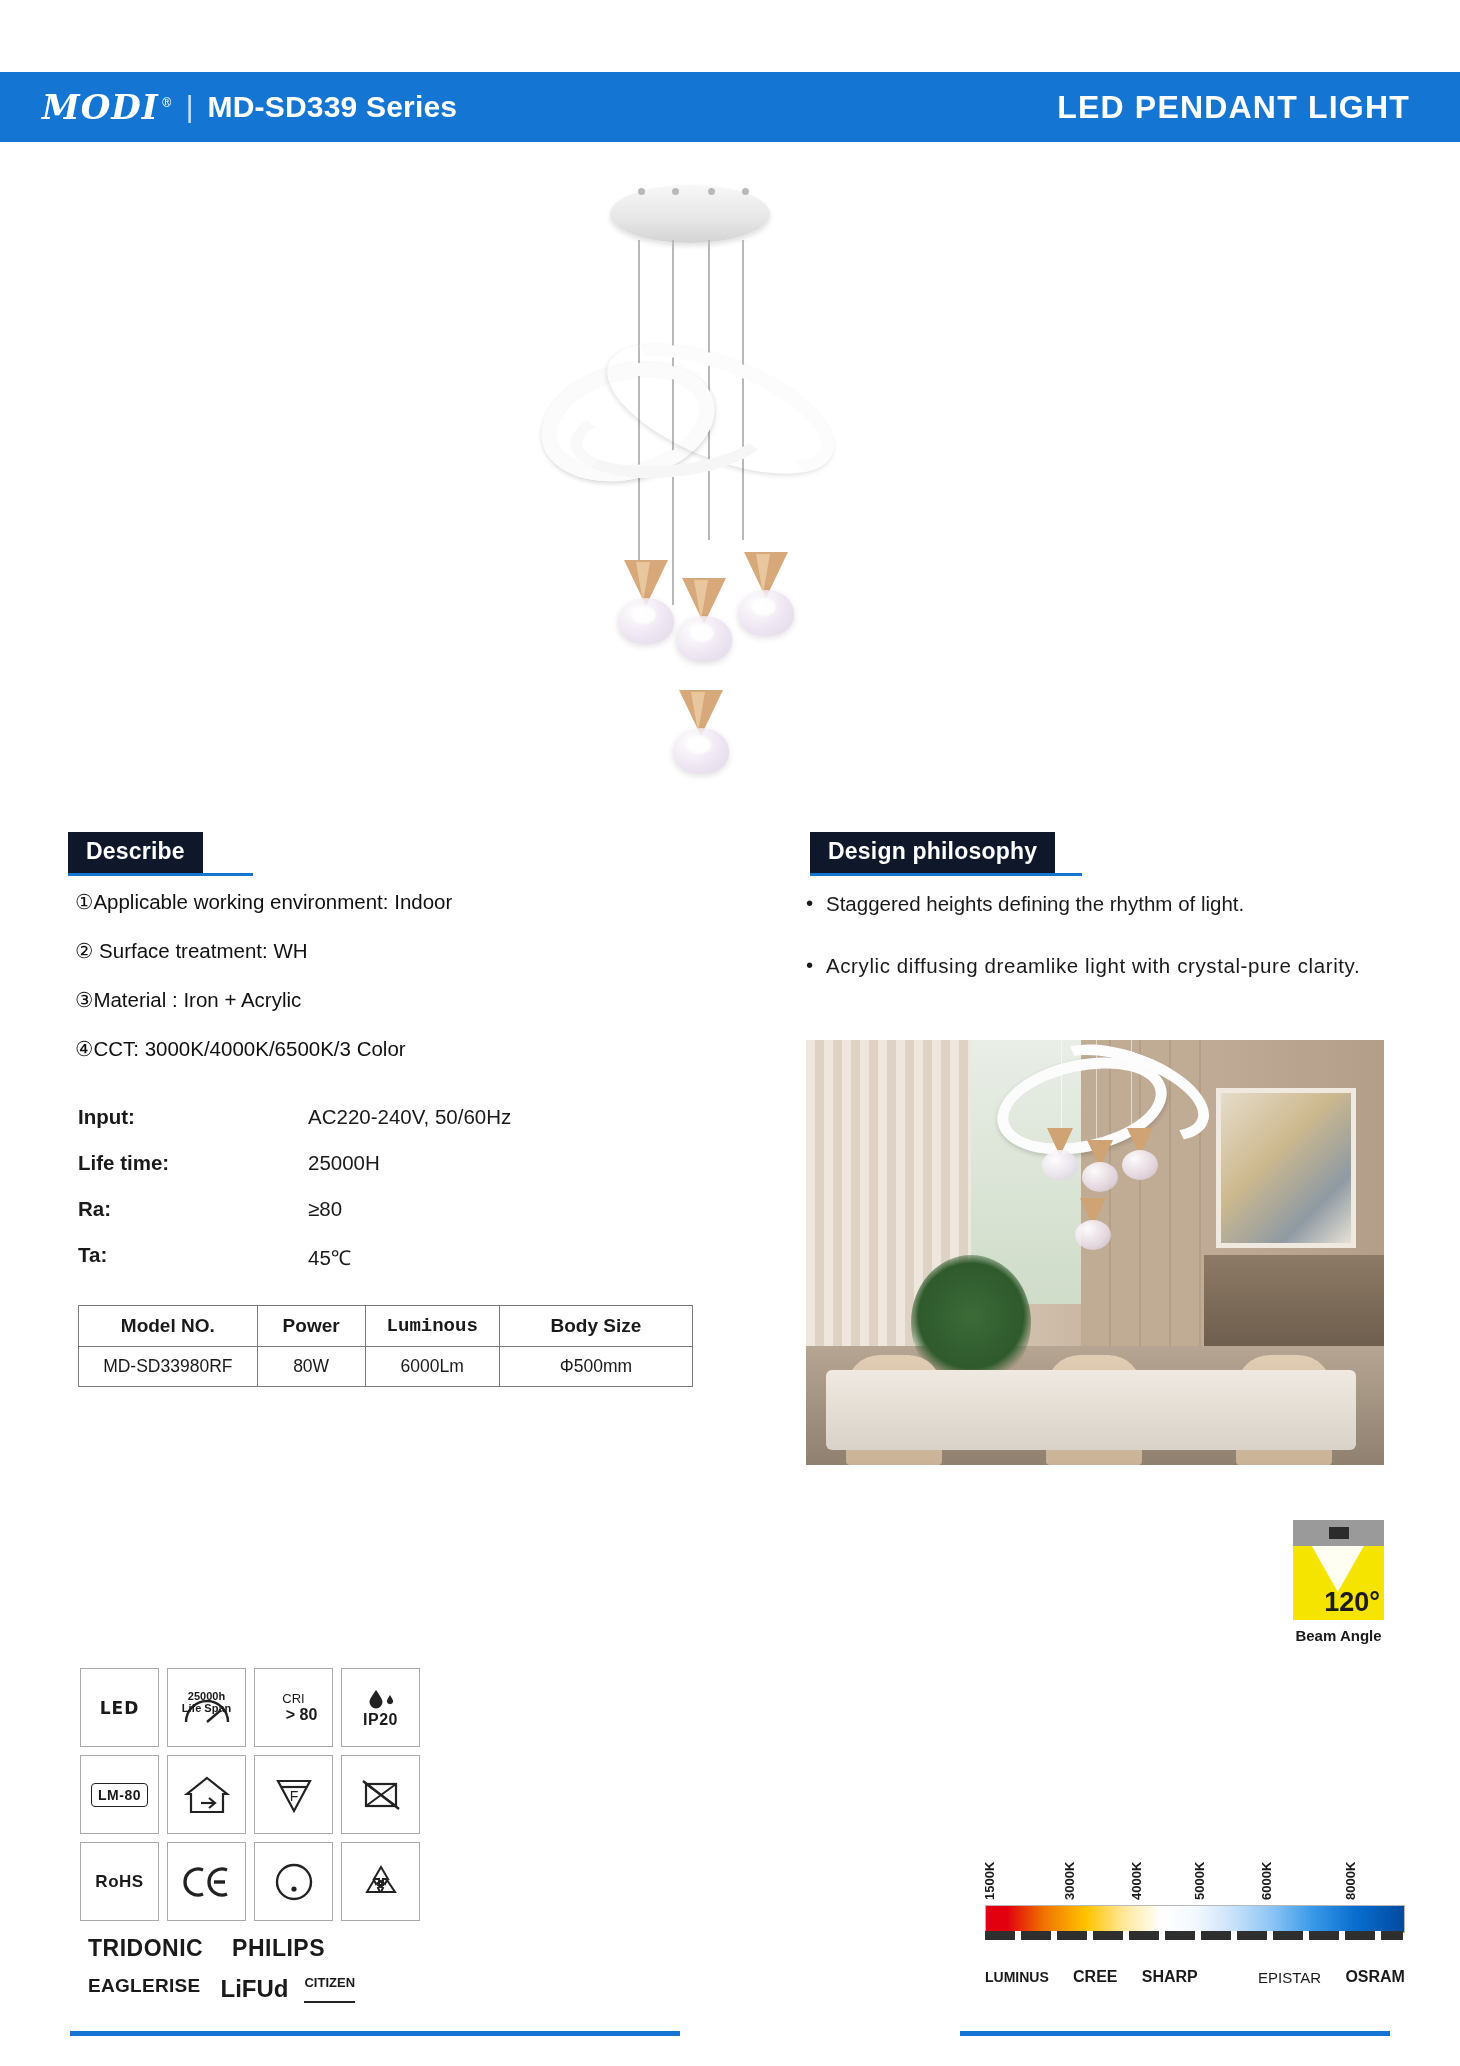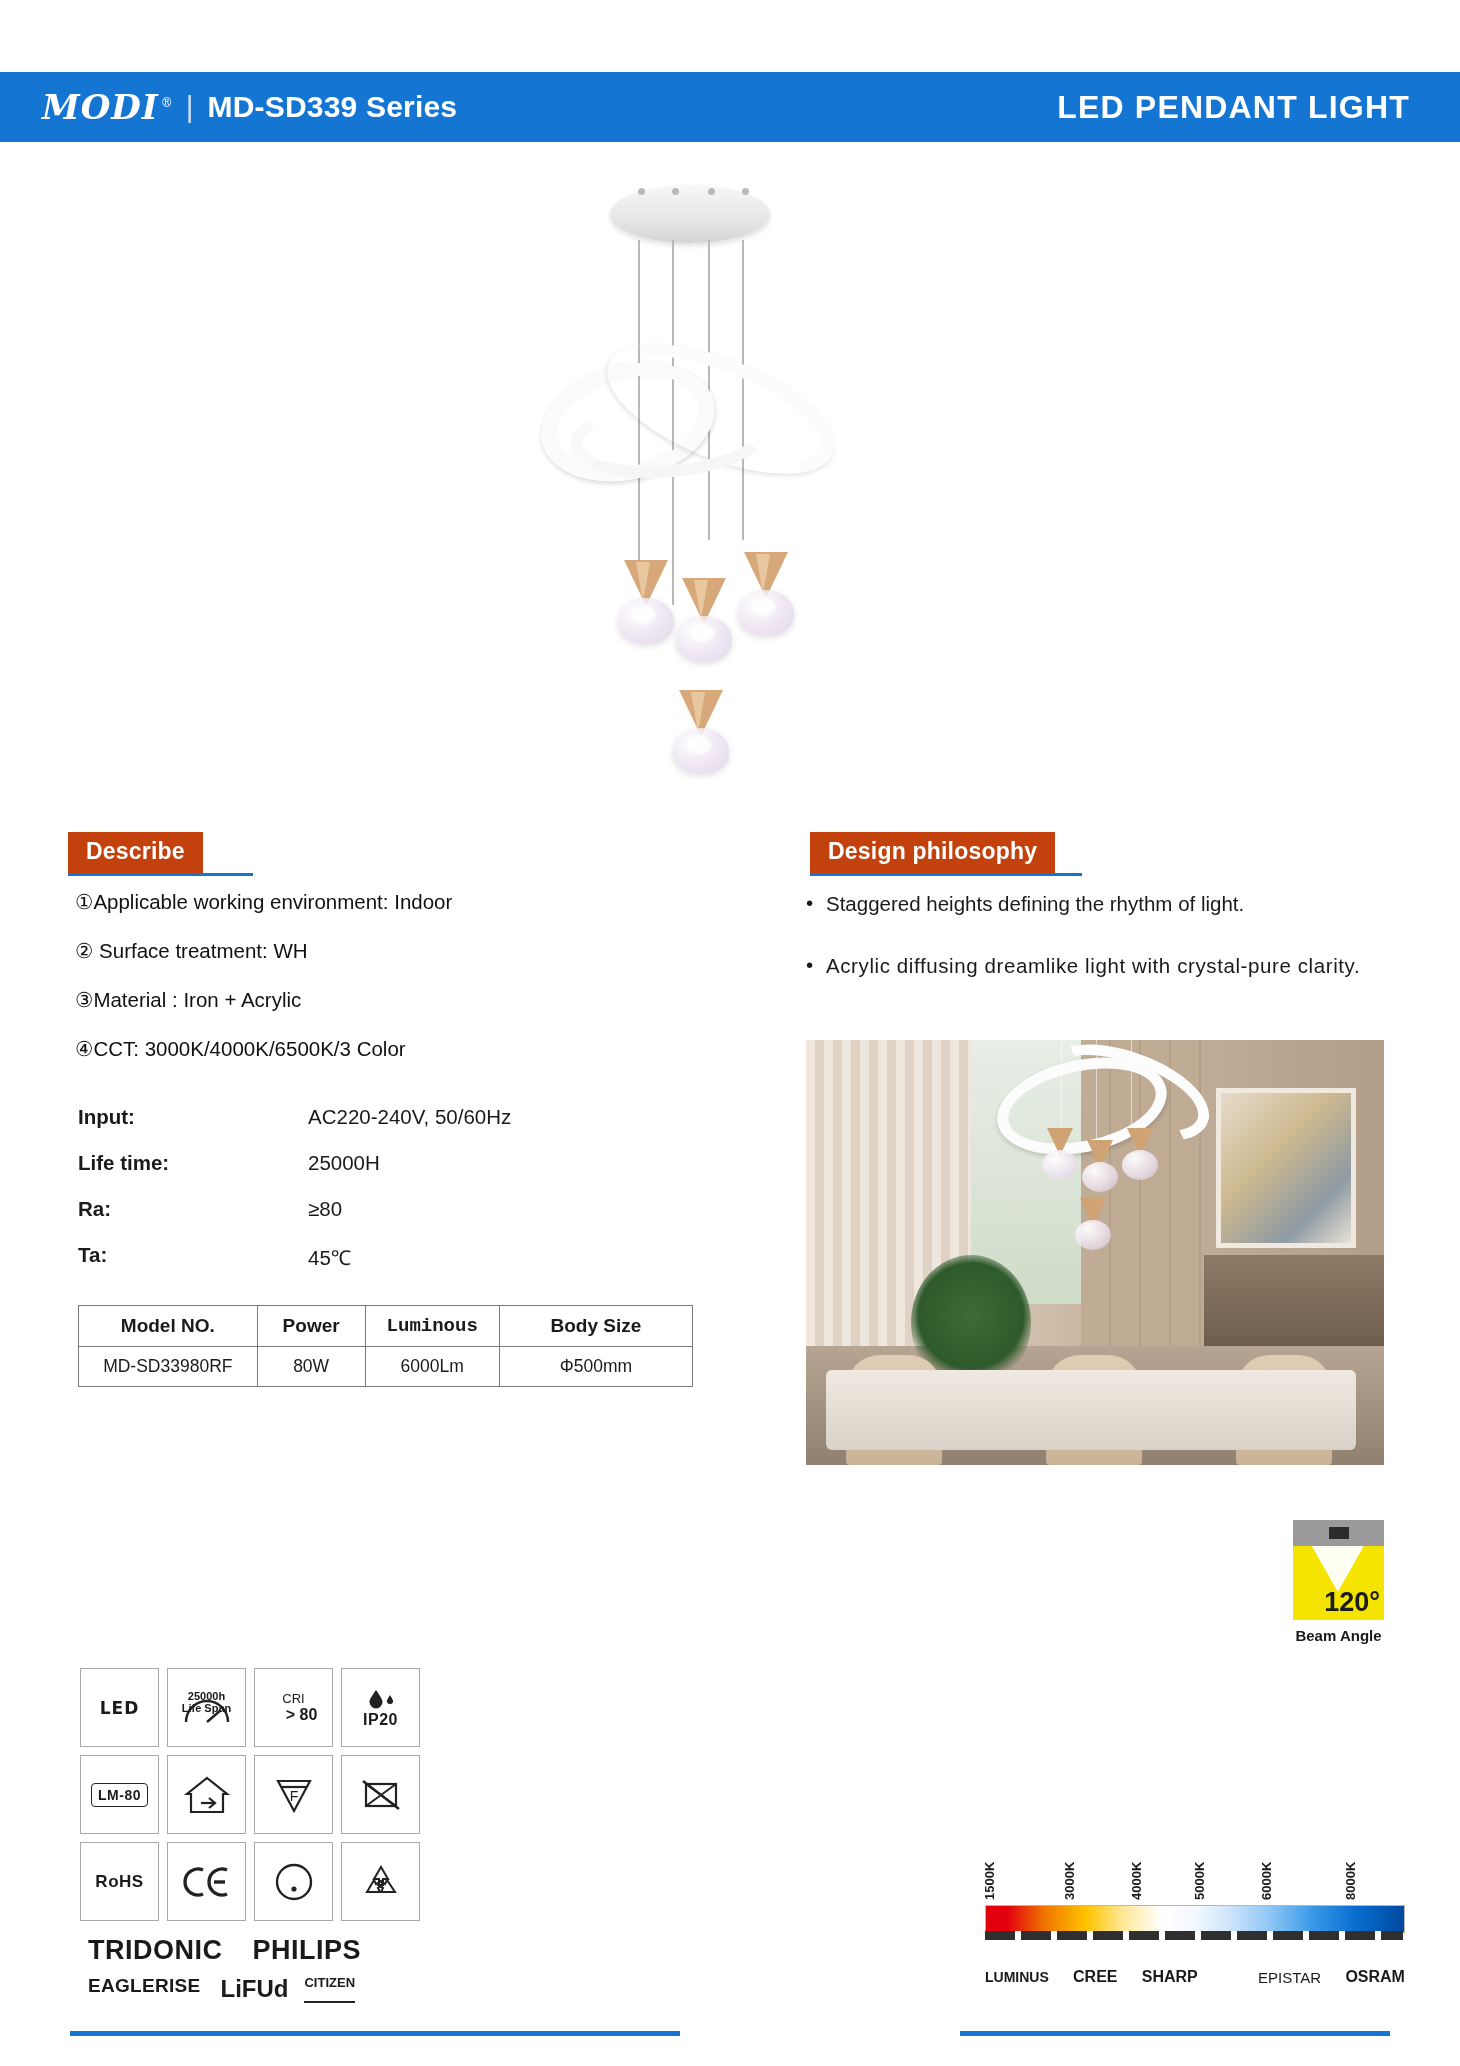--- a/index.html
+++ b/index.html
@@ -185,21 +185,21 @@
     width: 24px;
     height: 18px;
     background: rgba(255,255,255,0.85);
     border-radius: 50%;
     filter: blur(1px);
   }
 
   
   .sec-head {
     position: absolute;
-    background: #c2410c;
+    background: #0f172a;
     color: #ffffff;
     font-weight: bold;
     font-size: 23px;
     padding: 6px 18px 8px 18px;
     letter-spacing: 0.2px;
   }
   .sec-underline {
     position: absolute;
     height: 3px;
     background: #1476d2;
@@ -440,21 +440,21 @@
     letter-spacing: 1px;
   }
   .cert-cri-top { font-size: 13px; }
   .cert-cri-bot { font-size: 16px; font-weight: bold; margin-left: 16px; }
 
   
   .partners1 {
     position: absolute;
     left: 88px;
     top: 1935px;
-    font-size: 27px;
+    font-size: 23px;
     font-weight: bold;
     letter-spacing: 0.5px;
   }
   .partners1 span { margin-right: 22px; }
   .partners2 {
     position: absolute;
     left: 88px;
     top: 1975px;
     display: flex;
   }

